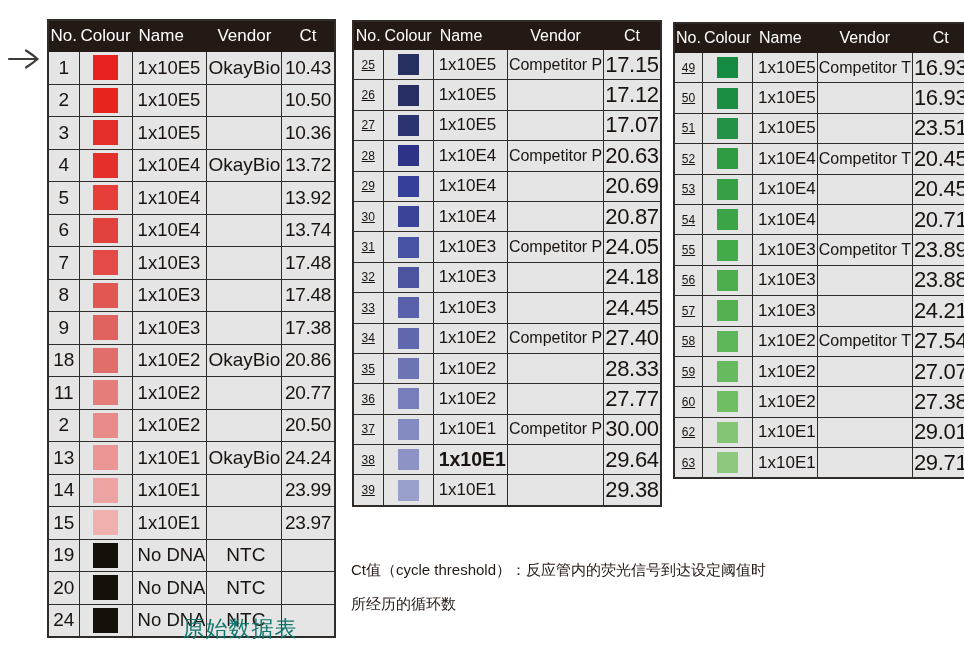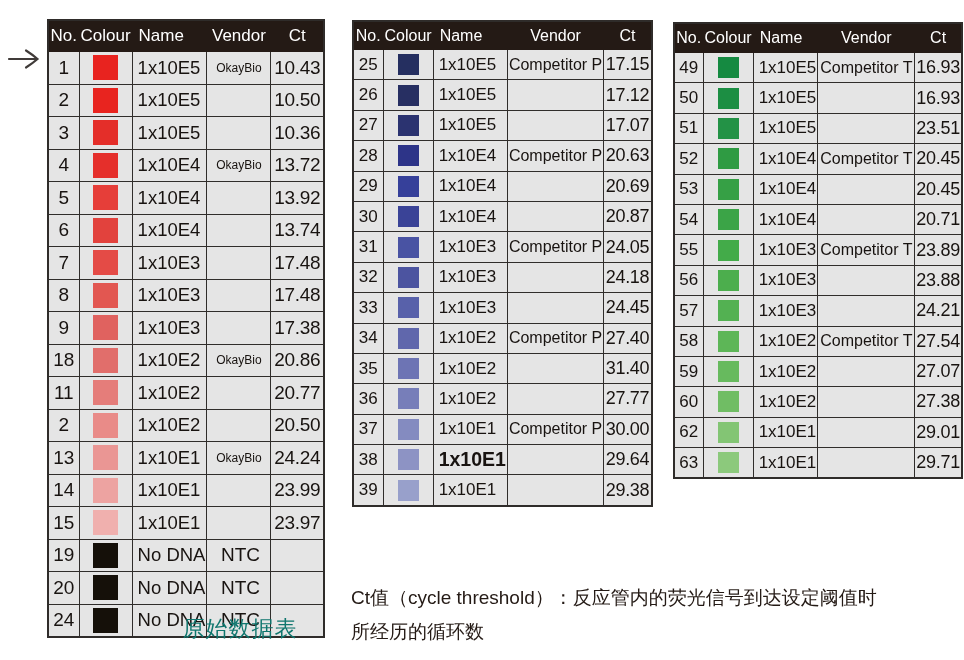--- a/index.html
+++ b/index.html
@@ -28,56 +28,56 @@
   th.h2{text-align:left;padding-left:6px;}
 
   
   .t0{left:47px;top:19px;}
   .t0 col.c0{width:31px}.t0 col.c1{width:52px}.t0 col.c2{width:73px}
   .t0 col.c3{width:64px}.t0 col.c4{width:53px}
   .t0 th{height:28px;font-size:17px;}
   .t0 td{height:29.5px;}
   .t0 td.c-no{font-size:19px;}
   .t0 td.c-name{font-size:18.5px;}
-  .t0 td.c-vendor{font-size:12px;}
+  .t0 td.c-vendor{font-size:19px;}
   .t0 td.c-ct{font-size:19px;}
   .t0 .swatch{width:25px;height:25px;}
 
   
   .t1{left:352px;top:20px;}
   .t1 col.c0{width:30px}.t1 col.c1{width:48px}.t1 col.c2{width:62px}
   .t1 col.c3{width:95px}.t1 col.c4{width:48px}
   .t1 th{height:25px;font-size:16px;}
   .t1 td{height:27.4px;}
 
   
   .t2{left:673px;top:22px;}
   .t2 col.c0{width:29px}.t2 col.c1{width:46px}.t2 col.c2{width:62px}
   .t2 col.c3{width:97px}.t2 col.c4{width:46px}
   .t2 th{height:26px;font-size:16px;}
   .t2 td{height:27.4px;}
 
-  .t1 td.c-no,.t2 td.c-no{font-size:17px;}
+  .t1 td.c-no,.t2 td.c-no{font-size:12px;text-decoration:underline;}
   .t1 td.c-name,.t2 td.c-name{font-size:17px;}
   .t1 td.c-vendor,.t2 td.c-vendor{font-size:16px;}
-  .t1 td.c-ct,.t2 td.c-ct{font-size:18px;}
+  .t1 td.c-ct,.t2 td.c-ct{font-size:22px;}
   .t1 .swatch,.t2 .swatch{width:21px;height:21px;}
 
   td.c-name.big{font-size:19.5px !important;font-weight:bold;}
   td.c-vendor.ntc{font-size:19px !important;text-align:center;padding-left:4px;}
 
   
   #row-pointer{position:absolute;left:6px;top:46px;width:38px;height:26px;}
   #caption{
     position:absolute;left:150px;top:614px;width:180px;text-align:center;
     font-size:22px;color:#0f766e;letter-spacing:1px;
   }
   #note{
     position:absolute;left:351px;top:553px;width:610px;
-    font-size:19px;line-height:34px;color:#241a15;margin-top:28px;
+    font-size:15px;line-height:34px;color:#241a15;
   }
 </style>
 </head>
 <body>
 
 <div id="canvas">
 
   <div id="row-pointer">
     <svg width="38" height="26" viewBox="0 0 38 26">
       <path d="M3 13 H30 M20 4.5 Q27 9 31.5 13 Q27 17 20 21.5" stroke="#403b39" stroke-width="2.2" fill="none" stroke-linecap="round"></path>
@@ -317,21 +317,21 @@
           <td class="c-colour"><span class="swatch" style="background: rgb(96, 103, 172);"></span></td>
           <td class="c-name">1x10E2</td>
           <td class="c-vendor">Competitor P</td>
           <td class="c-ct">27.40</td>
         </tr>
         <tr>
           <td class="c-no">35</td>
           <td class="c-colour"><span class="swatch" style="background: rgb(109, 116, 180);"></span></td>
           <td class="c-name">1x10E2</td>
           <td class="c-vendor"></td>
-          <td class="c-ct">31.40</td>
+          <td class="c-ct">28.33</td>
         </tr>
         <tr>
           <td class="c-no">36</td>
           <td class="c-colour"><span class="swatch" style="background: rgb(119, 126, 185);"></span></td>
           <td class="c-name">1x10E2</td>
           <td class="c-vendor"></td>
           <td class="c-ct">27.77</td>
         </tr>
         <tr>
           <td class="c-no">37</td>

